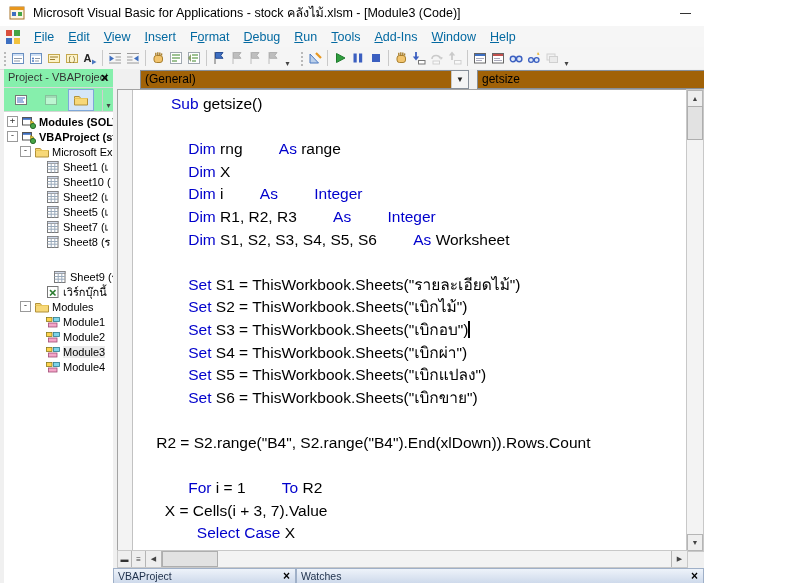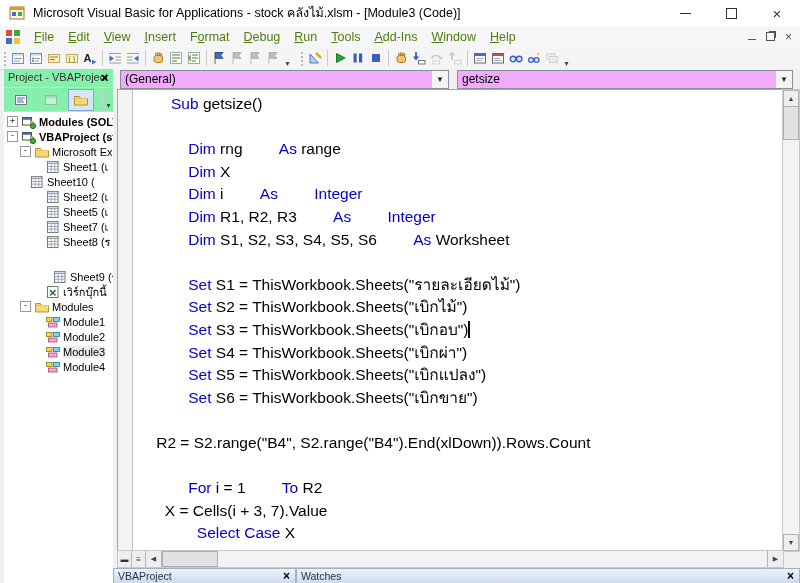--- a/index.html
+++ b/index.html
@@ -1,33 +1,33 @@
 <!DOCTYPE html>
 <html><head>
 <meta charset="utf-8">
 <style>
   html,body{margin:0;padding:0;}
   body{font-family:"Liberation Sans","DejaVu Sans",sans-serif;}
-  .screen{position:relative;width:800px;height:583px;background:#f0f0f0;overflow:hidden;
+  .screen{position:relative;width:704px;height:583px;background:#f0f0f0;overflow:hidden;
           font-family:"Liberation Sans","DejaVu Sans",sans-serif;}
   
   .titlebar{position:absolute;left:0;top:0;width:800px;height:26px;background:#ffffff;
             border-bottom:1px solid #e5e5e5;display:flex;align-items:center;}
   .app-icon{width:16px;height:16px;margin:0 8px 0 9px;flex:0 0 auto;}
   .title-text{font-size:12.5px;color:#000;white-space:nowrap;}
   .win-controls{position:absolute;right:0;top:0;height:26px;display:flex;}
   .win-btn{width:46px;height:26px;display:flex;align-items:center;justify-content:center;color:#333;font-size:13px;}
   .glyph-min{width:11px;height:1px;background:#333;display:block;}
   .glyph-max{width:9px;height:9px;border:1px solid #333;display:block;}
   .glyph-close{font-size:15px;line-height:15px;color:#333;}
   
   .menubar{position:absolute;left:0;top:26px;width:800px;height:21px;background:#f6f6f6;
            display:flex;align-items:center;border-bottom:1px solid #eee;}
   .mdi-icon{width:16px;height:16px;margin:0 6px 0 5px;flex:0 0 auto;}
-  .menu-item{font-size:12.5px;color:#4d7c0f;padding:2px 7px;white-space:nowrap;}
+  .menu-item{font-size:12.5px;color:#0369a1;padding:2px 7px;white-space:nowrap;}
   .menu-item u{text-decoration:underline;}
   .mdi-controls{position:absolute;right:4px;top:0;height:21px;display:flex;align-items:center;gap:10px;padding-right:4px;}
   .mdi-min{width:8px;height:1px;background:#555;display:block;margin-top:6px;}
   .mdi-restore{width:7px;height:7px;border:1px solid #555;box-shadow:2px -2px 0 -1px #555;display:block;}
   .mdi-close{font-size:12px;color:#555;}
   
   .toolbar-row{position:absolute;left:0;top:47px;width:800px;height:22px;background:#f5f5f5;
                border-bottom:1px solid #dcdcdc;display:flex;align-items:center;}
   .grip{width:5px;height:16px;margin:0 2px;background-image:radial-gradient(#b9b9b9 1px,transparent 1.2px);
         background-size:4px 4px;background-position:1px 1px;}
@@ -56,21 +56,21 @@
   .tree-row .exp{width:9px;height:9px;border:1px solid #9a9a9a;background:#fff;font-size:9px;line-height:7px;
                  text-align:center;color:#333;margin-right:3px;flex:0 0 auto;font-family:"DejaVu Sans Mono",monospace;}
   .tree-row .exp-sp{width:12px;flex:0 0 auto;}
   .tree-row .ticon{width:16px;height:15px;margin-right:2px;flex:0 0 auto;display:flex;align-items:center;}
   .tree-row .tlabel{overflow:hidden;white-space:nowrap;}
   .tree-row.bold .tlabel{font-weight:bold;}
   .tree-row.hl .tlabel{background:#ececec;}
   
   .code-window{position:absolute;left:113px;top:69px;right:0;bottom:15px;background:#f0f0f0;}
   .combo-row{position:absolute;left:0;top:0;right:0;height:20px;}
-  .combo{position:absolute;top:1px;height:17px;background:#f0abfc;border:1px solid #878f99;}
+  .combo{position:absolute;top:1px;height:17px;background:#a16207;border:1px solid #878f99;margin-left:20px;}
   .combo-obj{left:7px;width:327px;}
   .combo-proc{left:344px;width:334px;}
   .combo .cval{position:absolute;left:4px;top:1px;font-size:12px;color:#000;white-space:nowrap;}
   .combo .cbtn{position:absolute;right:0;top:0;bottom:0;width:16px;border-left:1px solid #c9c9c9;
                background:#f4f4f4;display:flex;align-items:center;justify-content:center;font-size:8px;color:#222;}
   .code-frame{position:absolute;left:4px;top:20px;right:16px;bottom:16px;background:#ffffff;
               border:1px solid #a3a3a3;overflow:hidden;}
   .margin-bar{position:absolute;left:0;top:0;bottom:0;width:14px;background:#f3f3f3;border-right:1px solid #c2c2c2;}
   .code-text{position:absolute;left:21px;top:3px;right:0;bottom:0;white-space:pre;
              font-size:15.5px;line-height:22.6px;color:#000;}
@@ -440,21 +440,21 @@
               <rect x="2.5" y="2.5" width="10.5" height="11" fill="#fff" stroke="#777"></rect>
               <rect x="2.5" y="2.5" width="10.5" height="2.2" fill="#cfd9ea" stroke="#777" stroke-width="0.6"></rect>
               <line x1="2.5" y1="7.5" x2="13" y2="7.5" stroke="#9aaabb"></line>
               <line x1="2.5" y1="10.2" x2="13" y2="10.2" stroke="#9aaabb"></line>
               <line x1="6.2" y1="4.7" x2="6.2" y2="13.5" stroke="#9aaabb"></line>
               <line x1="9.8" y1="4.7" x2="9.8" y2="13.5" stroke="#9aaabb"></line>
             </svg>
           </span>
           <span class="tlabel">Sheet1 (เ</span>
         </div>
-        <div class="tree-row" style="padding-left: 13px;">
+        <div class="tree-row" style="padding-left: 29px;">
           <span class="exp-sp"></span>
           <span class="ticon">
             <svg width="16" height="16" viewBox="0 0 16 16">
               <rect x="2.5" y="2.5" width="10.5" height="11" fill="#fff" stroke="#777"></rect>
               <rect x="2.5" y="2.5" width="10.5" height="2.2" fill="#cfd9ea" stroke="#777" stroke-width="0.6"></rect>
               <line x1="2.5" y1="7.5" x2="13" y2="7.5" stroke="#9aaabb"></line>
               <line x1="2.5" y1="10.2" x2="13" y2="10.2" stroke="#9aaabb"></line>
               <line x1="6.2" y1="4.7" x2="6.2" y2="13.5" stroke="#9aaabb"></line>
               <line x1="9.8" y1="4.7" x2="9.8" y2="13.5" stroke="#9aaabb"></line>
             </svg>

